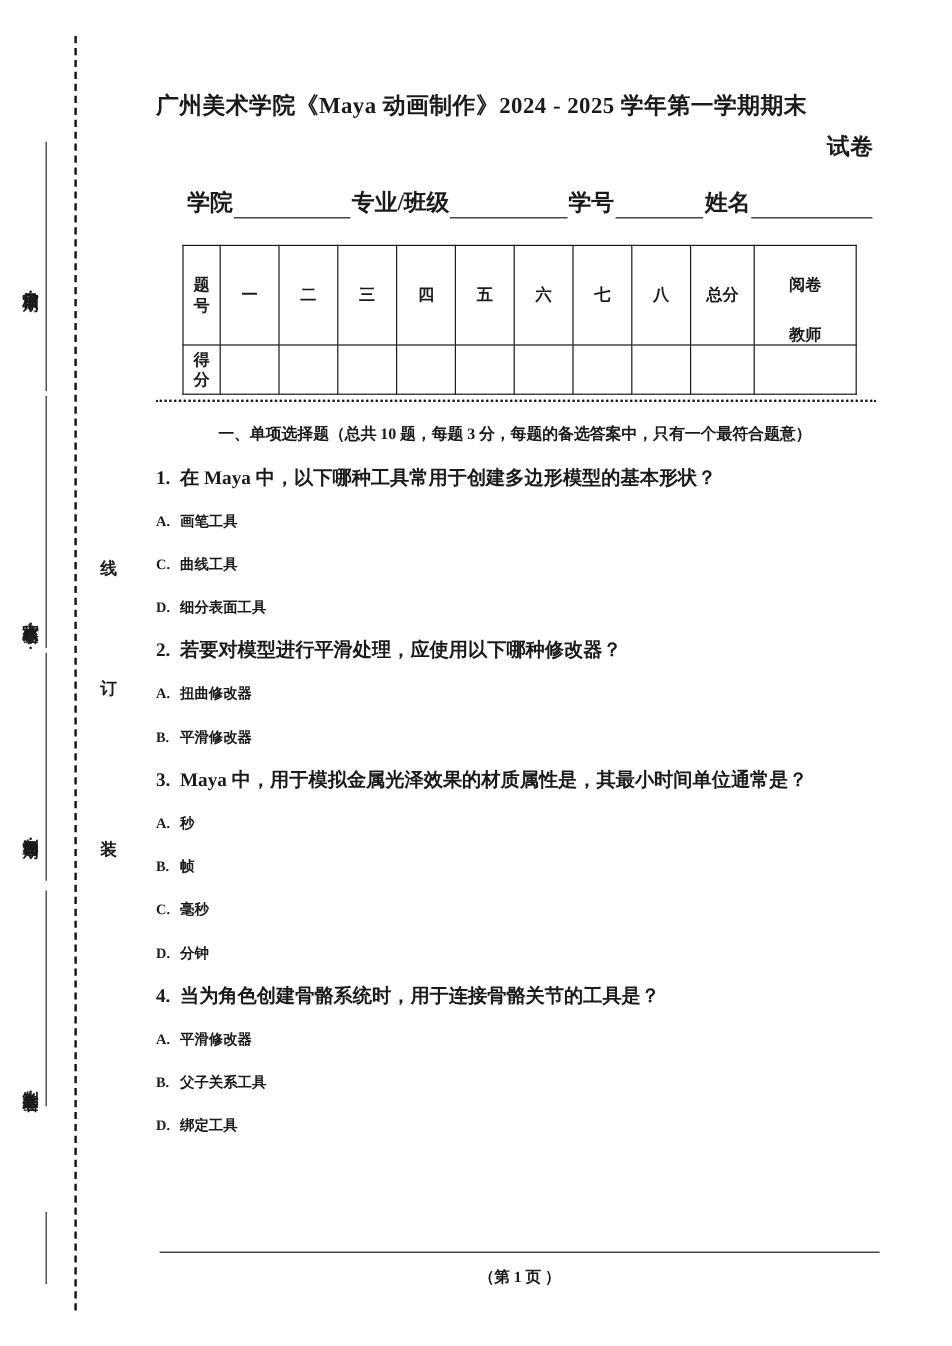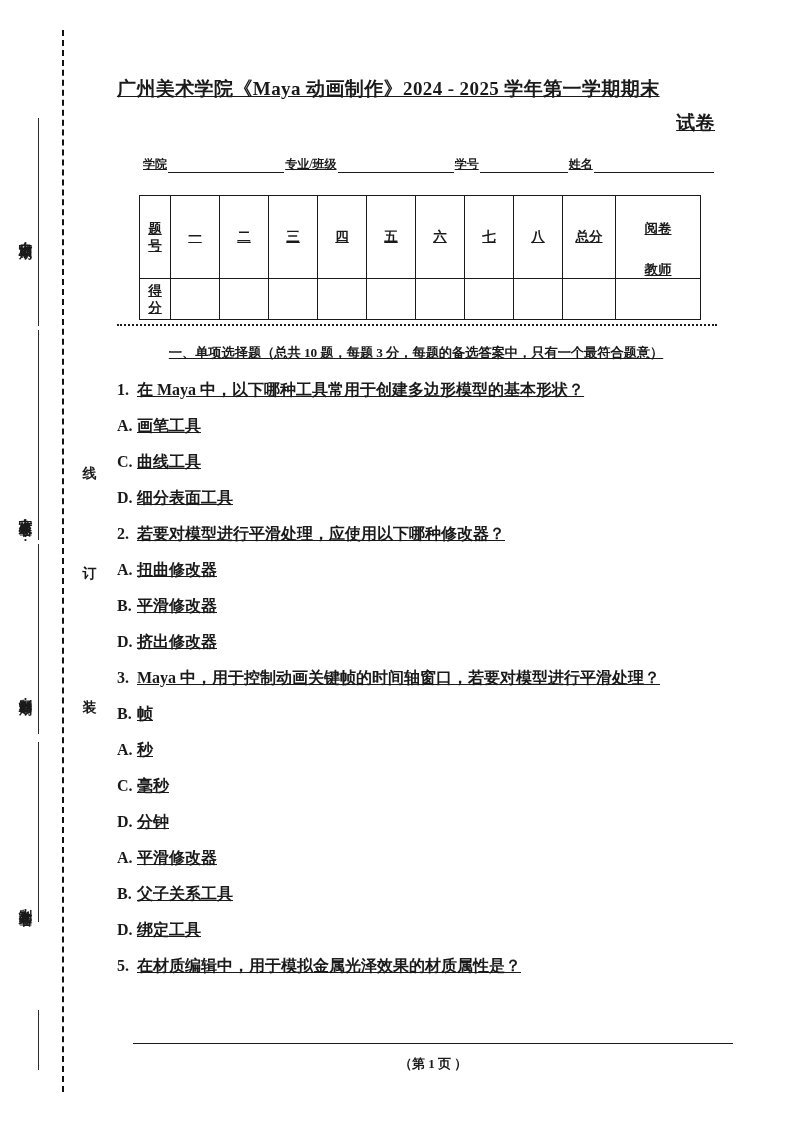--- a/index.html
+++ b/index.html
@@ -71,43 +71,42 @@
     font-weight: 700;
     color: #1a1a1a;
     background: #fff;
     padding: 3px 0;
     text-align: center;
   }
 
   
   #content {
     position: absolute;
-    left: 115px;
+    left: 128px;
     top: 72px;
     width: 600px;
-    text-decoration: underline;
   }
 
   #title {
     font-family: "Liberation Serif", "DejaVu Serif", serif;
     font-size: 19px;
     font-weight: 700;
     line-height: 34px;
     text-align: center;
     letter-spacing: 0.4px;
     margin: 0 0 2px 0;
   }
   #title .title-line1 { display: block; text-align: left; padding-left: 2px;}
   #title .title-line2 { display: block; text-align: right; }
 
   
   #info-line {
     margin-top: 16px;
     padding-left: 28px;
-    font-size: 12px;
+    font-size: 19px;
     font-weight: 700;
     display: flex;
     align-items: flex-end;
     white-space: nowrap;
   }
   #info-line .lbl { flex: 0 0 auto; }
   #info-line .blank {
     flex: 1 1 auto;
     border-bottom: 1px solid #1a1a1a;
     height: 14px;
@@ -175,21 +174,21 @@
     white-space: nowrap;
     text-align: center;
   }
   .q-stem {
     font-size: 16px;
     font-weight: 700;
     line-height: 21px;
     margin: 0 0 15px 0;
   }
   .q-opt {
-    font-size: 16px;
+    font-size: 12px;
     font-weight: 700;
     line-height: 21px;
     margin: 0 0 15px 0;
     padding-left: 0px;
   }
   .q-opt .optkey { display: inline-block; min-width: 20px; }
   .q-stem .qnum { display: inline-block; min-width: 20px; }
 
   
   #footer-rule {
@@ -316,53 +315,50 @@
 
       <div class="q-stem">
         <span class="qnum">2.</span><span>若要对模型进行平滑处理，应使用以下哪种修改器？</span>
       </div>
       <div class="q-opt">
         <span class="optkey">A.</span><span>扭曲修改器</span>
       </div>
       <div class="q-opt">
         <span class="optkey">B.</span><span>平滑修改器</span>
       </div>
-      <div class="q-opt">
-        <span class="optkey">D.</span><span>挤出修改器</span>
-      </div>
 
       <div class="q-stem">
-        <span class="qnum">3.</span><span>Maya 中，用于控制动画关键帧的时间轴窗口，若要对模型进行平滑处理？</span>
+        <span class="qnum">3.</span><span>Maya 中，用于模拟金属光泽效果的材质属性是，其最小时间单位通常是？</span>
+      </div>
+      <div class="q-opt">
+        <span class="optkey">A.</span><span>秒</span>
       </div>
       <div class="q-opt">
         <span class="optkey">B.</span><span>帧</span>
       </div>
       <div class="q-opt">
-        <span class="optkey">A.</span><span>秒</span>
-      </div>
-      <div class="q-opt">
         <span class="optkey">C.</span><span>毫秒</span>
       </div>
       <div class="q-opt">
         <span class="optkey">D.</span><span>分钟</span>
       </div>
 
+      <div class="q-stem">
+        <span class="qnum">4.</span><span>当为角色创建骨骼系统时，用于连接骨骼关节的工具是？</span>
+      </div>
       <div class="q-opt">
         <span class="optkey">A.</span><span>平滑修改器</span>
       </div>
       <div class="q-opt">
         <span class="optkey">B.</span><span>父子关系工具</span>
       </div>
       <div class="q-opt">
         <span class="optkey">D.</span><span>绑定工具</span>
       </div>
 
-      <div class="q-stem">
-        <span class="qnum">5.</span><span>在材质编辑中，用于模拟金属光泽效果的材质属性是？</span>
-      </div>
 
     </div>
   </div>
 
   <div id="footer-rule"></div>
   <div id="page-number">（第 1 页 ）</div>
 
 </div>
 
 </body></html>

